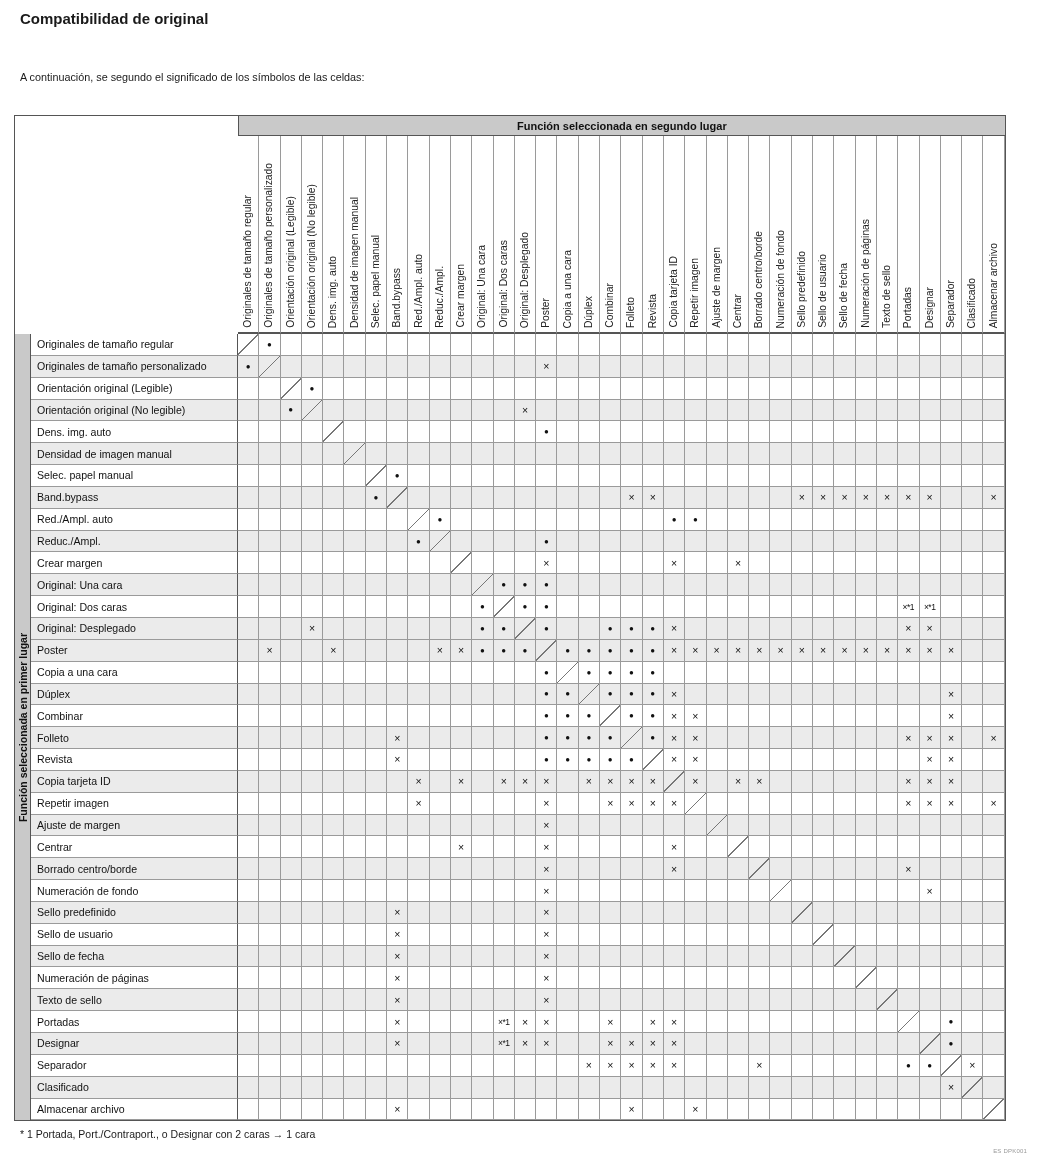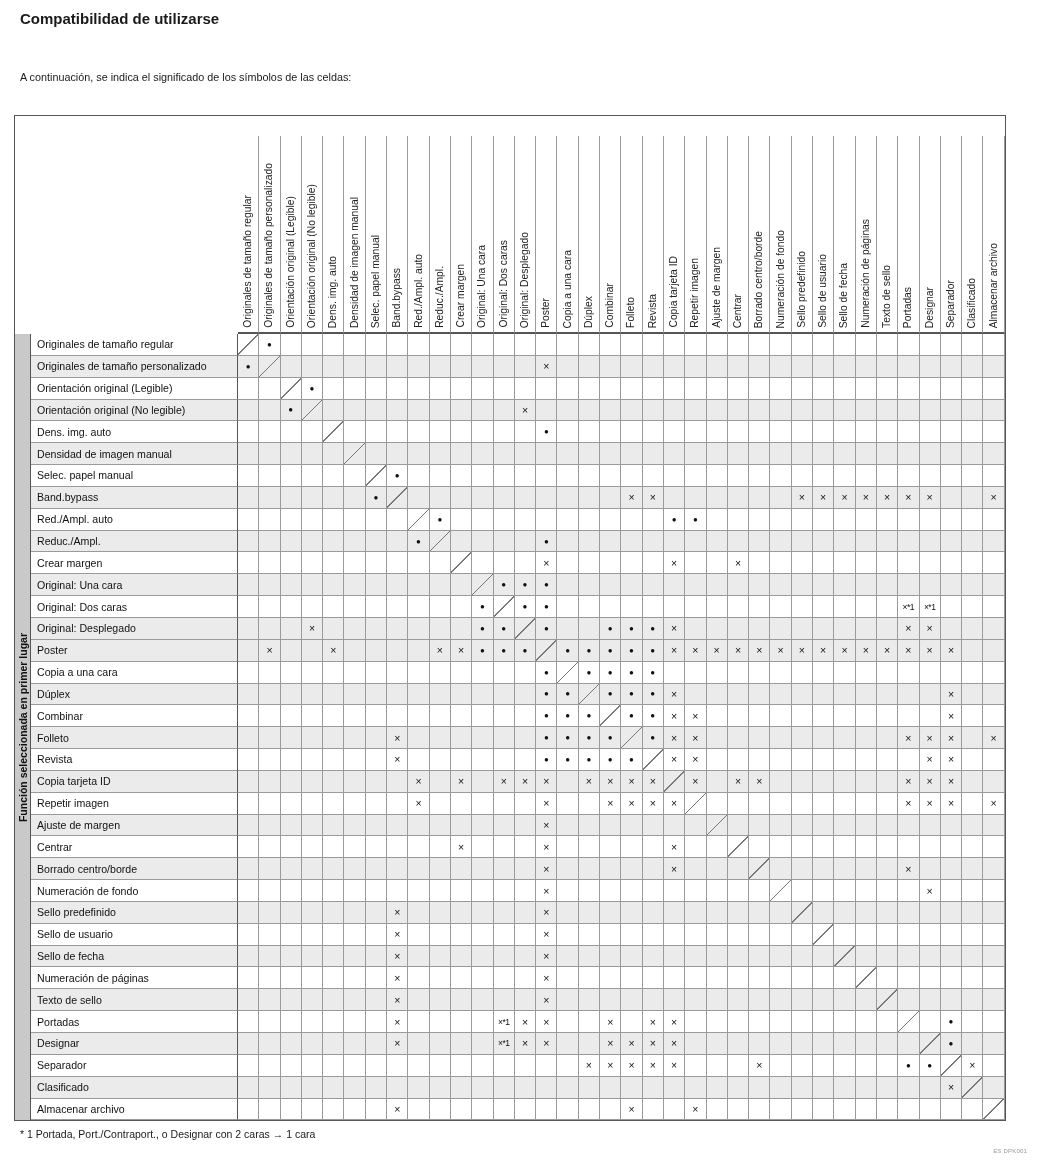--- a/index.html
+++ b/index.html
@@ -65,29 +65,30 @@
   .diag{
     background-image:linear-gradient(to bottom right,
       transparent calc(50% - .7px), #777 calc(50% - .7px),
       #777 calc(50% + .7px), transparent calc(50% + .7px));
   }
 </style>
 </head>
 <body>
 
 <div class="sheet">
-  <div class="title">Compatibilidad de utilizarse</div>
+  <div class="title">Compatibilidad de original</div>
   <div class="legend">
-    <div>A continuación, se indica el significado de los símbolos de las celdas:</div>
+    <div>A continuación, se segundo el significado de los símbolos de las celdas:</div>
     <div>En blanco: Estos modos pueden utilizarse juntos.</div>
     <div>×: Estos modos no pueden utilizarse juntos. El primer modo seleccionado será el modo con el que usted esté trabajando.</div>
     <div>•: Estos modos no pueden utilizarse juntos. El segundo modo seleccionado será el modo con el que usted esté trabajando.</div>
   </div>
 
   <div class="tbl" id="tbl">
+    <div class="topband">Función seleccionada en segundo lugar</div>
     <div class="leftband">
       <span>Función seleccionada en primer lugar</span>
     </div>
   <div class="colhead" style="grid-area: 2 / 3;">
         <span>Originales de tamaño regular</span>
       </div>
       <div class="colhead" style="grid-area: 2 / 4;">
         <span>Originales de tamaño personalizado</span>
       </div>
       <div class="colhead" style="grid-area: 2 / 5;">

